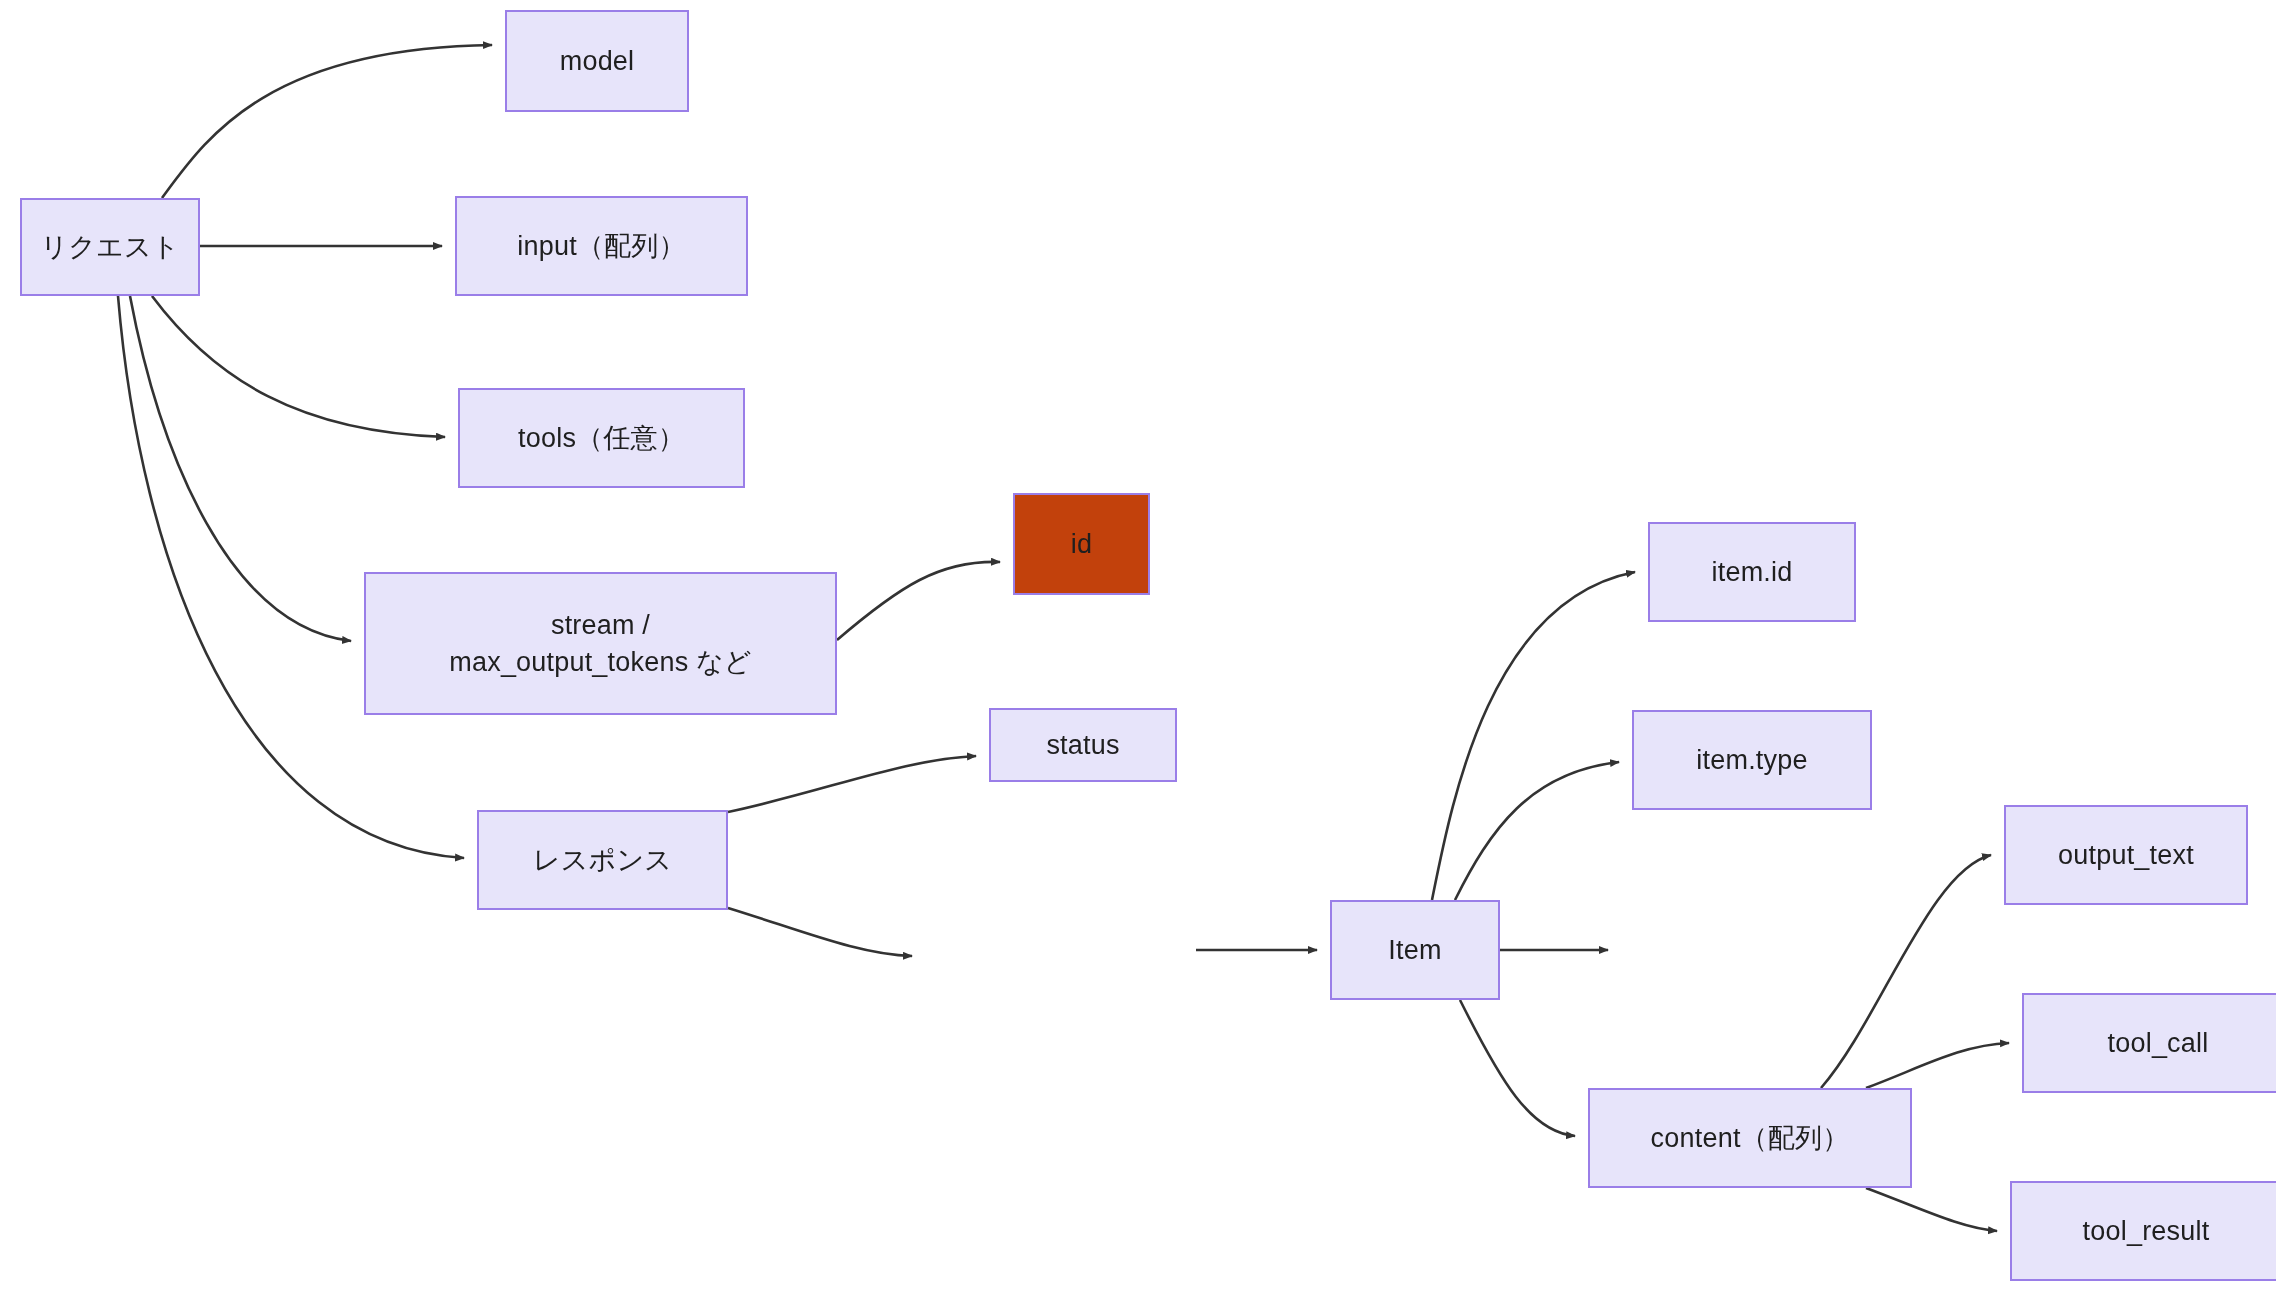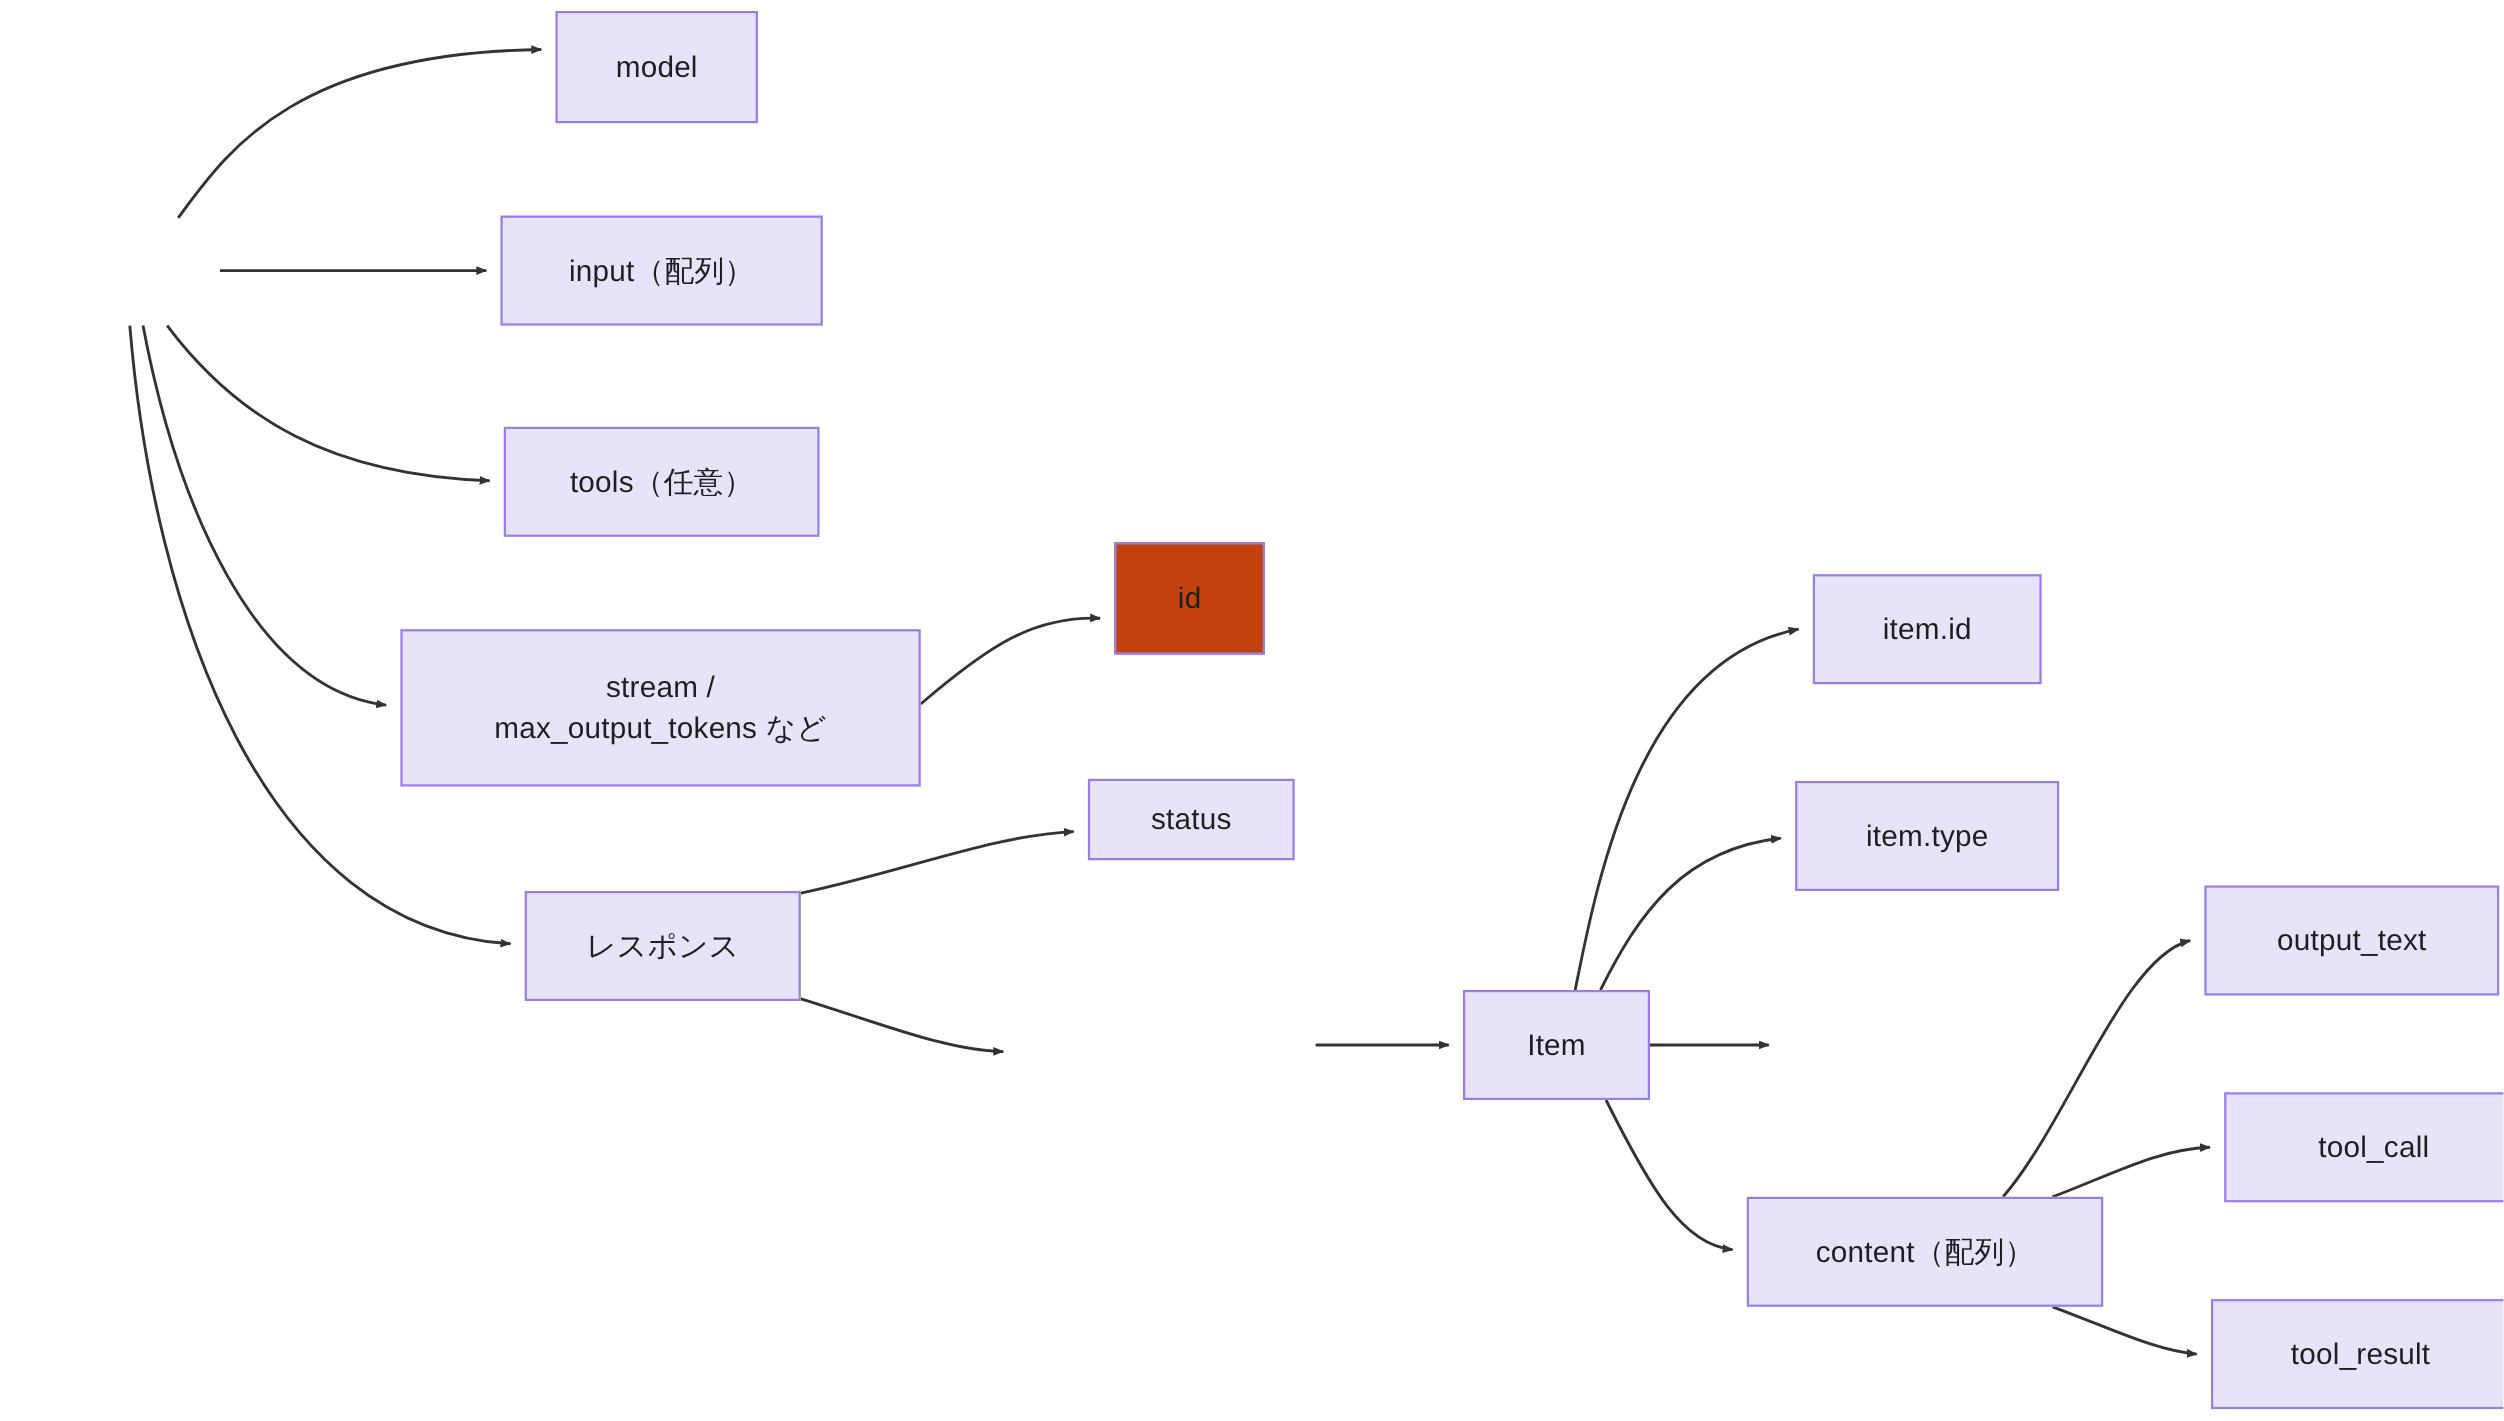--- a/index.html
+++ b/index.html
@@ -69,20 +69,23 @@
       <path d="M 1432 900 C 1452 800 1490 600 1635 572" stroke="#333333"></path>
       <path d="M 1455 900 C 1490 830 1530 772 1619 762" stroke="#333333"></path>
       <path d="M 1500 950 L 1608 950" stroke="#333333"></path>
       <path d="M 1460 1000 C 1500 1080 1530 1132 1575 1136" stroke="#333333"></path>
       <path d="M 1821 1088 C 1880 1020 1930 870 1991 855" stroke="#333333"></path>
       <path d="M 1866 1088 C 1920 1068 1960 1045 2009 1043" stroke="#333333"></path>
       <path d="M 1866 1188 C 1920 1208 1960 1228 1997 1231" stroke="#333333"></path>
     </g>
   </svg>
 
+  <div class="node" style="left: 20px; top: 198px; width: 180px; height: 98px; background: rgb(231, 228, 250); border-color: rgb(154, 126, 232); color: rgb(31, 31, 31);">
+    <span class="node-label">リクエスト</span>
+  </div>
   <div class="node" style="left: 505px; top: 10px; width: 184px; height: 102px; background: rgb(231, 228, 250); border-color: rgb(154, 126, 232); color: rgb(31, 31, 31);">
     <span class="node-label">model</span>
   </div>
   <div class="node" style="left: 455px; top: 196px; width: 293px; height: 100px; background: rgb(231, 228, 250); border-color: rgb(154, 126, 232); color: rgb(31, 31, 31);">
     <span class="node-label">input（配列）</span>
   </div>
   <div class="node" style="left: 458px; top: 388px; width: 287px; height: 100px; background: rgb(231, 228, 250); border-color: rgb(154, 126, 232); color: rgb(31, 31, 31);">
     <span class="node-label">tools（任意）</span>
   </div>
   <div class="node" style="left: 364px; top: 572px; width: 473px; height: 143px; background: rgb(231, 228, 250); border-color: rgb(154, 126, 232); color: rgb(31, 31, 31);">
@@ -103,21 +106,21 @@
   </div>
   <div class="node" style="left: 1648px; top: 522px; width: 208px; height: 100px; background: rgb(231, 228, 250); border-color: rgb(154, 126, 232); color: rgb(31, 31, 31);">
     <span class="node-label">item.id</span>
   </div>
   <div class="node" style="left: 1632px; top: 710px; width: 240px; height: 100px; background: rgb(231, 228, 250); border-color: rgb(154, 126, 232); color: rgb(31, 31, 31);">
     <span class="node-label">item.type</span>
   </div>
   <div class="node" style="left: 1588px; top: 1088px; width: 324px; height: 100px; background: rgb(231, 228, 250); border-color: rgb(154, 126, 232); color: rgb(31, 31, 31);">
     <span class="node-label">content（配列）</span>
   </div>
-  <div class="node" style="left: 2004px; top: 805px; width: 268px; height: 100px; background: rgb(231, 228, 250); border-color: rgb(154, 126, 232); color: rgb(31, 31, 31);">
+  <div class="node" style="left: 2004px; top: 805px; width: 244px; height: 100px; background: rgb(231, 228, 250); border-color: rgb(154, 126, 232); color: rgb(31, 31, 31);">
     <span class="node-label">output_text</span>
   </div>
   <div class="node" style="left: 2022px; top: 993px; width: 272px; height: 100px; background: rgb(231, 228, 250); border-color: rgb(154, 126, 232); color: rgb(31, 31, 31);">
     <span class="node-label">tool_call</span>
   </div>
   <div class="node" style="left: 2010px; top: 1181px; width: 272px; height: 100px; background: rgb(231, 228, 250); border-color: rgb(154, 126, 232); color: rgb(31, 31, 31);">
     <span class="node-label">tool_result</span>
   </div>
 
 </div>

